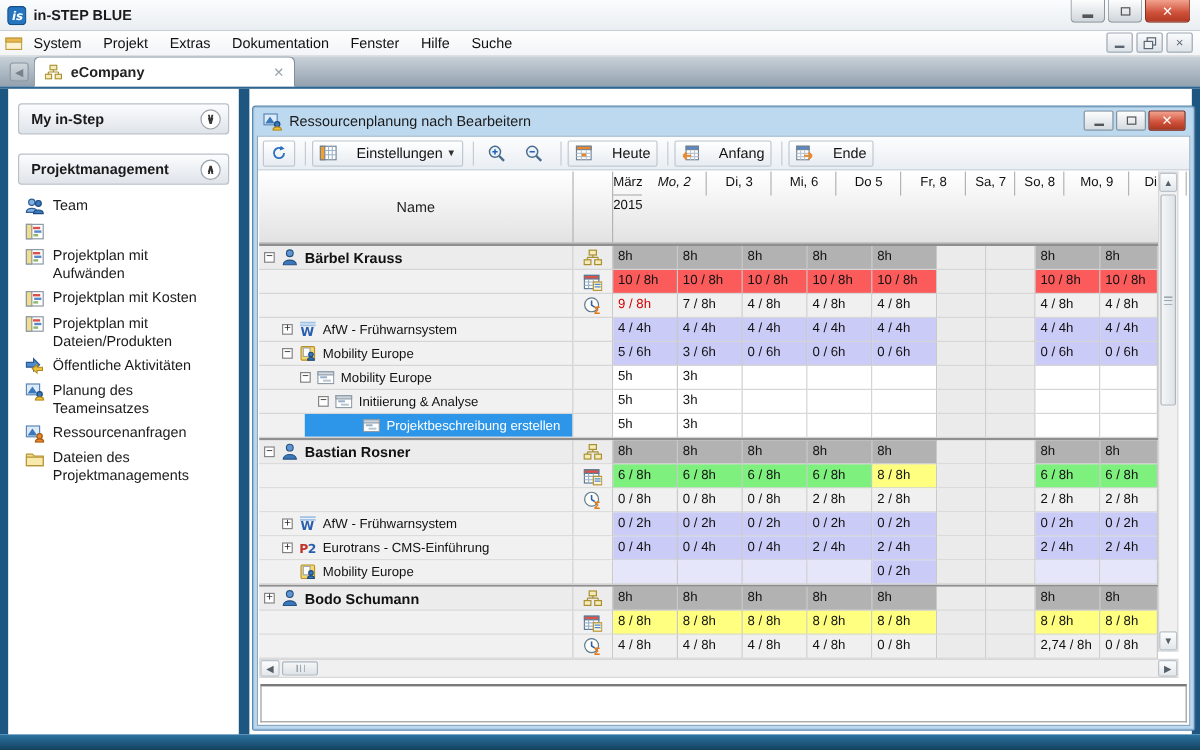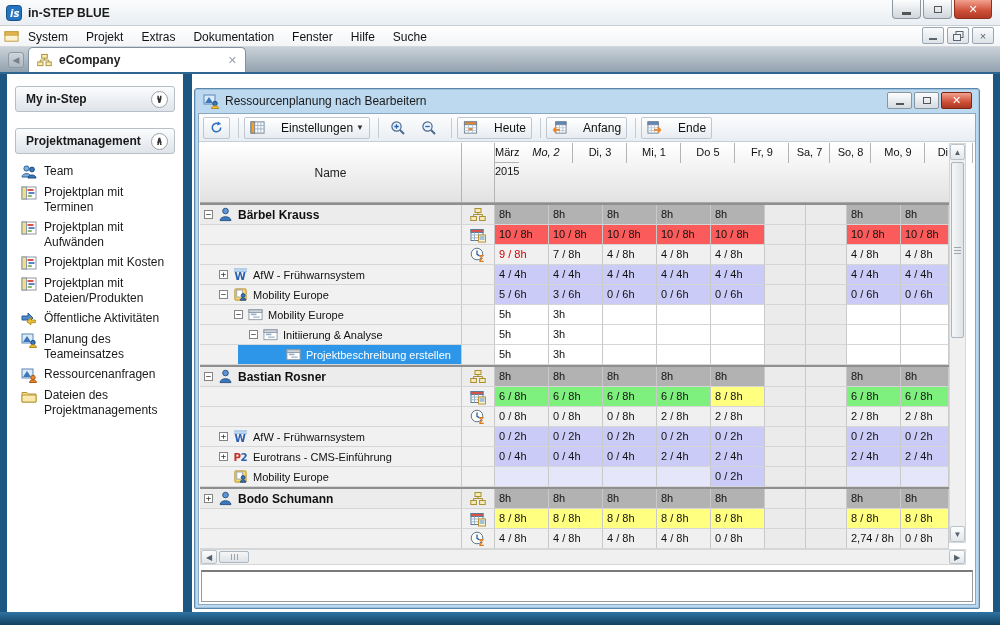--- a/index.html
+++ b/index.html
@@ -24,21 +24,21 @@
 
   
   .tabstrip { height:27px; background:linear-gradient(#c9d1d8,#93a2af); border-bottom:2px solid #2f6690; display:flex; align-items:flex-end; padding-left:8px; position:relative; }
   .tab-scroll { width:16px; height:16px; margin:0 4px 4px 0; background:linear-gradient(#cfd6dc,#aeb8c1); border:1px solid #8d99a4; border-radius:3px; color:#77828c; font-size:9px; display:flex; align-items:center; justify-content:center; }
   .tab { height:25px; width:218px; background:#fff; border:1px solid #7f8f9d; border-bottom:none; border-radius:5px 5px 0 0; display:flex; align-items:center; padding:0 8px; position:relative; }
   .tab .tab-label { font-size:12px; font-weight:bold; color:#222; margin-left:7px; }
   .tab .tab-close { position:absolute; right:8px; color:#9aa2aa; font-size:11px; }
 
   
   .frame { flex:1; display:flex; border-left:7px solid var(--frame); border-right:7px solid var(--frame); background:#fff; min-height:0; }
-  .sidebar { width:176px; background:#fff; padding-top:12px; }
+  .sidebar { width:192px; background:#fff; padding-top:12px; }
   .vsep { width:9px; background:var(--frame); }
   .mdi { flex:1; background:#fff; padding:14px 0 0 2px; min-width:0; }
   .bottom-bar { height:13px; background:linear-gradient(#2e74a4,#12415f); }
 
   
   .sb-header { margin:0 8px 10px 8px; height:26px; border:1px solid #b9bfc7; border-radius:3px; background:linear-gradient(#fbfcfd,#dfe4ea); display:flex; align-items:center; padding:0 6px 0 10px; }
   .sb-header .sb-title { font-size:12px; font-weight:bold; color:#1a1a1a; flex:1; }
   .chev-circle { width:17px; height:17px; border-radius:50%; border:1px solid #9aa2ab; background:#fff; display:flex; align-items:center; justify-content:center; }
   .sb-items { margin:2px 0 0 14px; }
   .sb-item { display:flex; align-items:flex-start; margin-bottom:5px; }
@@ -321,21 +321,20 @@
           <div class="sb-item">
             <svg width="16" height="16" class="ic">
               <use href="#sym-team"></use>
             </svg>
             <span class="sb-label">Team</span>
           </div>
           <div class="sb-item">
             <svg width="16" height="16" class="ic">
               <use href="#sym-projectplan"></use>
             </svg>
-            <span class="sb-label">Projektplan mit Terminen</span>
           </div>
           <div class="sb-item">
             <svg width="16" height="16" class="ic">
               <use href="#sym-projectplan"></use>
             </svg>
             <span class="sb-label">Projektplan mit Aufwänden</span>
           </div>
           <div class="sb-item">
             <svg width="16" height="16" class="ic">
               <use href="#sym-projectplan"></use>
@@ -447,23 +446,23 @@
           <div class="grid-zone">
             <div class="grid" id="grid">
                 <div class="g-header">
                   <div class="g-nhead">Name</div>
                   <div class="g-ihead"></div>
                   <div class="g-hright">
                     <div class="g-month">März 2015</div>
                     <div class="g-days">
                       <div class="g-day" style="width: 54px; font-style: italic;">Mo, 2</div>
                       <div class="g-day" style="width: 54px;">Di, 3</div>
-                      <div class="g-day" style="width: 54px;">Mi, 1</div>
+                      <div class="g-day" style="width: 54px;">Mi, 6</div>
                       <div class="g-day" style="width: 54px;">Do 5</div>
-                      <div class="g-day" style="width: 54px;">Fr, 9</div>
+                      <div class="g-day" style="width: 54px;">Fr, 8</div>
                       <div class="g-day" style="width: 41px;">Sa, 7</div>
                       <div class="g-day" style="width: 41px;">So, 8</div>
                       <div class="g-day" style="width: 54px;">Mo, 9</div>
                       <div class="g-day" style="width: 48px;">Di, 1</div>
                     </div>
                   </div>
                 </div>
                 <div class="g-row group-start person">
                   <div class="g-name bold">
                     <span style="display: flex; align-items: center; padding-left: 4px;">

